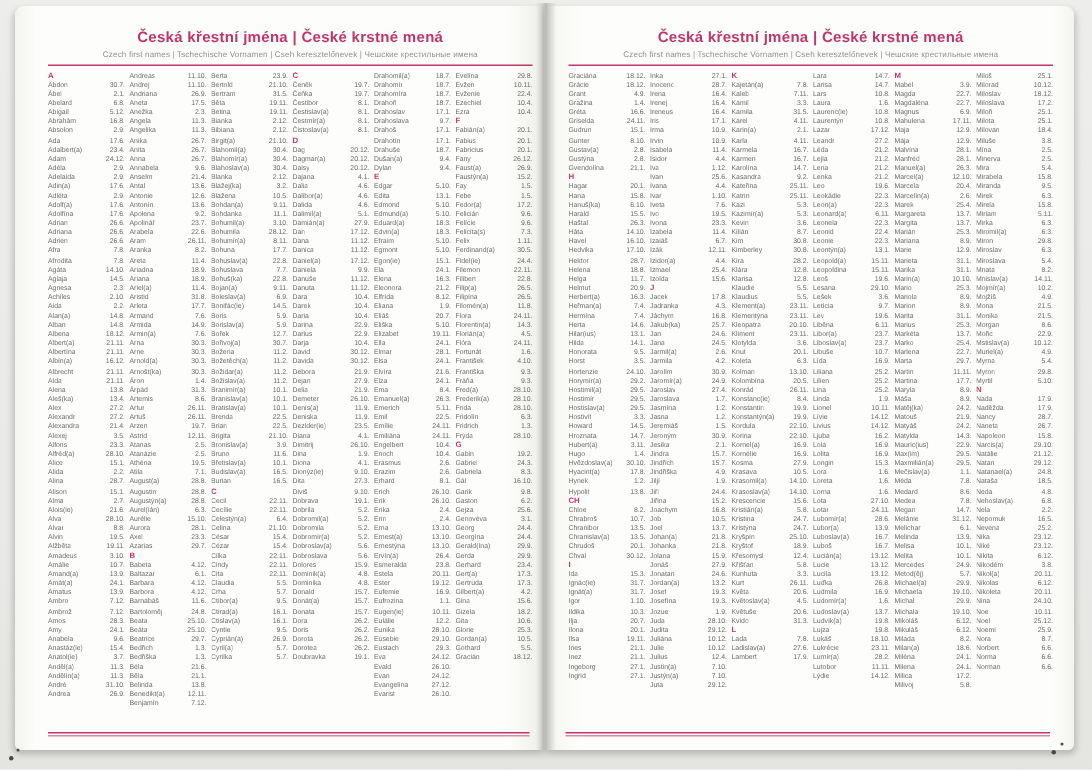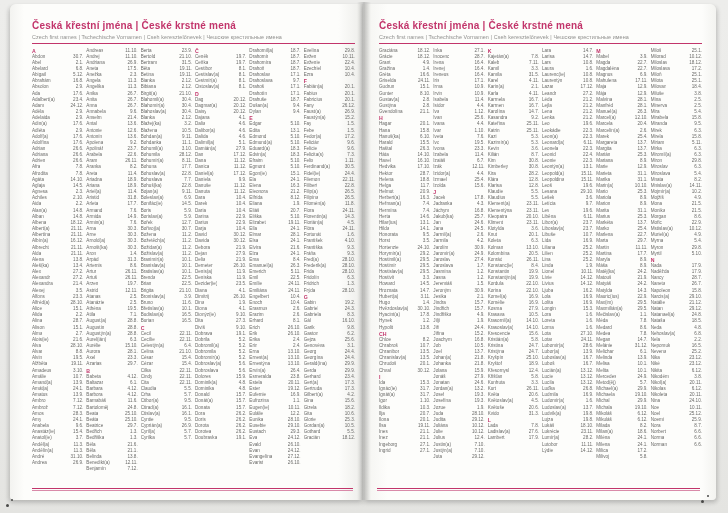--- a/index.html
+++ b/index.html
@@ -21,21 +21,21 @@
     padding:16px 8px 0 22px;
     background:linear-gradient(90deg,#f3f3f0 0%,#fdfdfb 4%,#fdfdfb 93%,#efefec 99%,#e2e2df 100%);
     box-shadow:-2px 2px 4px rgba(0,0,0,0.12), 0 3px 5px rgba(0,0,0,0.10);
   }
   .page.right{
     border-radius:0 6px 4px 0;
     padding:16px 14px 0 16px;
     background:linear-gradient(90deg,#e6e6e3 0%,#f6f6f3 2%,#fdfdfb 7%,#fdfdfb 96%,#f3f3f0 100%);
     box-shadow:2px 2px 4px rgba(0,0,0,0.12), 0 3px 5px rgba(0,0,0,0.10);
   }
-  .hdr{ text-align:left; }
+  .hdr{ text-align:center; }
   .title{
     font-size:10px;font-weight:bold;letter-spacing:0.2px;
   }
   .subtitle{
     font-size:5.4px;color:#8f8f8d;margin-top:2.5px;letter-spacing:0.1px;
   }
   .rule{height:1px;margin-top:3px;}
   .cols{
     display:flex;gap:3px;margin-top:4px;height:424px;overflow:hidden;
   }

